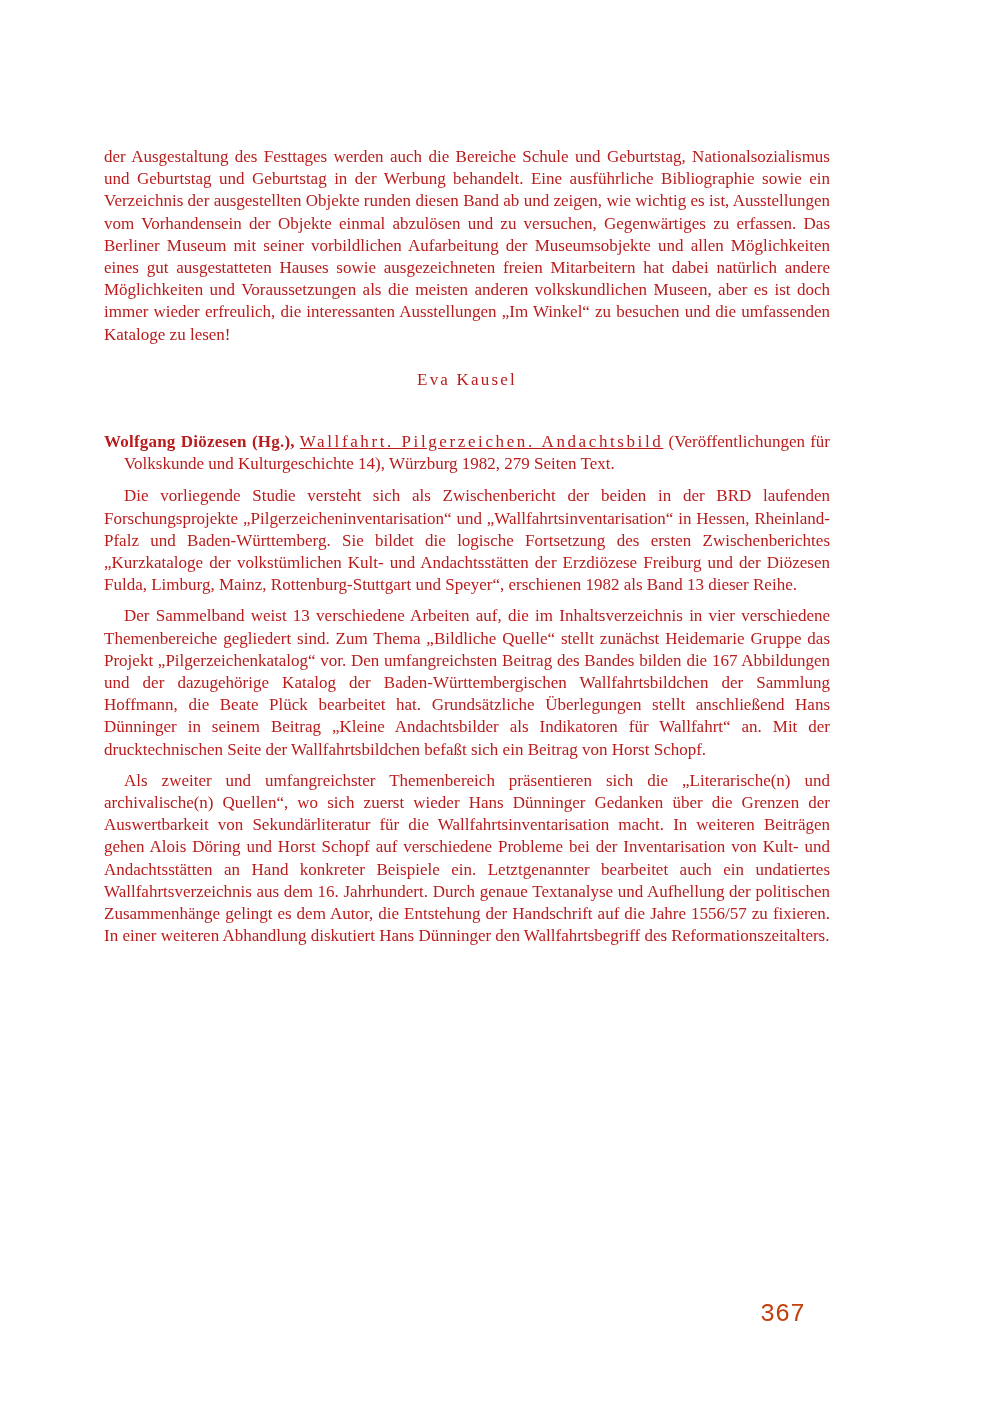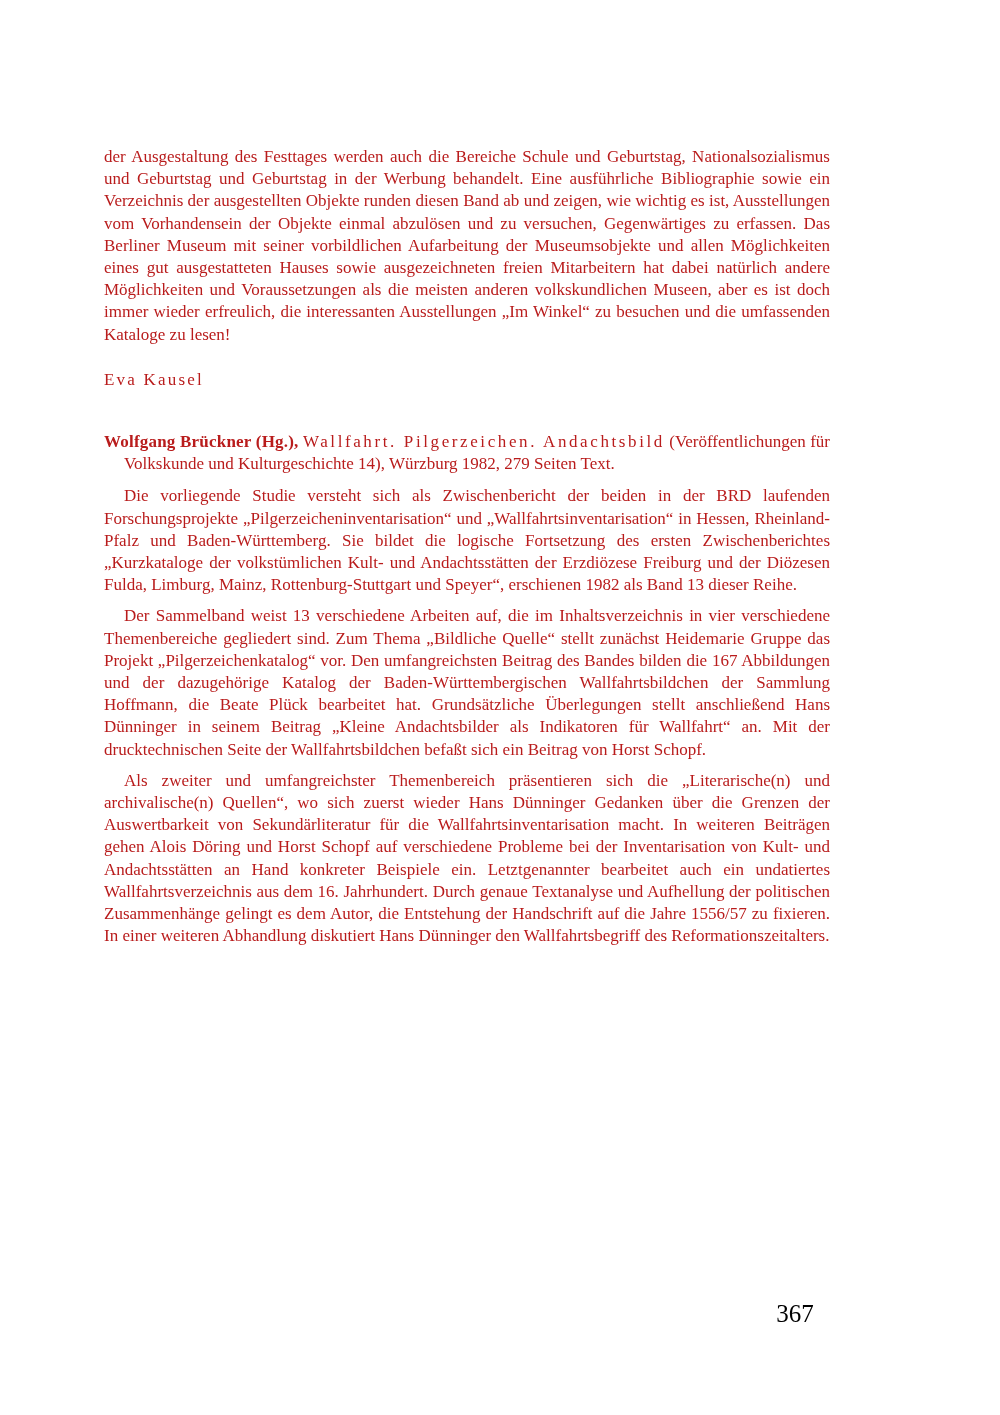--- a/index.html
+++ b/index.html
@@ -6,39 +6,39 @@
   body { width: 1000px; height: 1415px; position: relative; overflow: hidden; }
   .page {
     position: absolute; left: 104px; top: 146px; width: 726px;
     font-family: "Liberation Serif", "DejaVu Serif", serif;
     font-size: 17px; line-height: 22.2px; color: #b91c1c;
     text-align: justify; hyphens: manual;
   }
   .page p { margin: 0; }
   .cont { text-indent: 0; }
   .signature {
-    text-align: left; letter-spacing: 2.2px; margin-top: 23px !important;
+    text-align: center; letter-spacing: 2.2px; margin-top: 23px !important;
   }
   .entry { margin-top: 40px !important; padding-left: 20px; text-indent: -20px; text-align: justify; }
   .author { font-weight: bold; letter-spacing: 0.2px; }
-  .title { letter-spacing: 2.6px; }
+  .title { letter-spacing: 2.6px; text-decoration: underline; }
   .body-p { text-indent: 20px; margin-top: 9px !important; font-family: Liberation Serif, serif; }
   .body-p.first { margin-top: 10px !important; }
   .page-number {
-    position: absolute; left: 760px; top: 1300px; width: 70px; text-align: center;
-    font-family: Liberation Serif, serif; font-size: 25px; color: #000000;
+    position: absolute; left: 760px; top: 1300px; width: 70px; text-align: left;
+    font-family: Liberation Mono, monospace; font-size: 25px; color: #c2410c;
   }
 </style>
 </head>
 <body>
 
 <div class="page">
   <p class="cont">der Ausgestaltung des Festtages werden auch die Bereiche Schule und Geburtstag, Nationalsozialismus und Geburtstag und Geburtstag in der Werbung behandelt. Eine ausführliche Bibliographie sowie ein Verzeichnis der ausgestellten Objekte runden diesen Band ab und zeigen, wie wichtig es ist, Ausstellungen vom Vorhan­densein der Objekte einmal abzulösen und zu versuchen, Gegenwärtiges zu erfas­sen. Das Berliner Museum mit seiner vorbildlichen Aufarbeitung der Museumsob­jekte und allen Möglichkeiten eines gut ausgestatteten Hauses sowie ausgezeichne­ten freien Mitarbeitern hat dabei natürlich andere Möglichkeiten und Voraussetzun­gen als die meisten anderen volkskundlichen Museen, aber es ist doch immer wieder erfreulich, die interessanten Ausstellungen „Im Winkel“ zu besuchen und die umfas­senden Kataloge zu lesen!</p>
   <p class="signature">Eva Kausel</p>
 
-  <p class="entry"><span class="author">Wolfgang Brückner (Hg.),</span> <span class="title">Wallfahrt. Pilgerzeichen. Andachtsbild</span> <span>(Veröffentlichungen für Volkskunde und Kulturgeschichte 14), Würzburg 1982, 279 Seiten Text.</span></p>
+  <p class="entry"><span class="author">Wolfgang Diözesen (Hg.),</span> <span class="title">Wallfahrt. Pilgerzeichen. Andachtsbild</span> <span>(Veröffentlichungen für Volkskunde und Kulturgeschichte 14), Würzburg 1982, 279 Seiten Text.</span></p>
 
   <p class="body-p first">Die vorliegende Studie versteht sich als Zwischenbericht der beiden in der BRD laufenden Forschungsprojekte „Pilgerzeicheninventarisation“ und „Wallfahrts­inventarisation“ in Hessen, Rheinland-Pfalz und Baden-Württemberg. Sie bildet die logische Fortsetzung des ersten Zwischenberichtes „Kurzkataloge der volkstümli­chen Kult- und Andachtsstätten der Erzdiözese Freiburg und der Diözesen Fulda, Limburg, Mainz, Rottenburg-Stuttgart und Speyer“, erschienen 1982 als Band 13 dieser Reihe.</p>
   <p class="body-p">Der Sammelband weist 13 verschiedene Arbeiten auf, die im Inhaltsverzeichnis in vier verschiedene Themenbereiche gegliedert sind. Zum Thema „Bildliche Quelle“ stellt zunächst Heidemarie Gruppe das Projekt „Pilgerzeichenkatalog“ vor. Den umfangreichsten Beitrag des Bandes bilden die 167 Abbildungen und der dazu­gehörige Katalog der Baden-Württembergischen Wallfahrtsbildchen der Sammlung Hoffmann, die Beate Plück bearbeitet hat. Grundsätzliche Überlegungen stellt anschließend Hans Dünninger in seinem Beitrag „Kleine Andachtsbilder als Indika­toren für Wallfahrt“ an. Mit der drucktechnischen Seite der Wallfahrtsbildchen be­faßt sich ein Beitrag von Horst Schopf.</p>
   <p class="body-p">Als zweiter und umfangreichster Themenbereich präsentieren sich die „Literari­sche(n) und archivalische(n) Quellen“, wo sich zuerst wieder Hans Dünninger Ge­danken über die Grenzen der Auswertbarkeit von Sekundärliteratur für die Wall­fahrtsinventarisation macht. In weiteren Beiträgen gehen Alois Döring und Horst Schopf auf verschiedene Probleme bei der Inventarisation von Kult- und Andachts­stätten an Hand konkreter Beispiele ein. Letztgenannter bearbeitet auch ein un­datiertes Wallfahrtsverzeichnis aus dem 16. Jahrhundert. Durch genaue Textanalyse und Aufhellung der politischen Zusammenhänge gelingt es dem Autor, die Ent­stehung der Handschrift auf die Jahre 1556/57 zu fixieren. In einer weiteren Ab­handlung diskutiert Hans Dünninger den Wallfahrtsbegriff des Reformationszeit­alters.</p>
 </div>
 
 <div class="page-number">367</div>
 
 </body></html>

